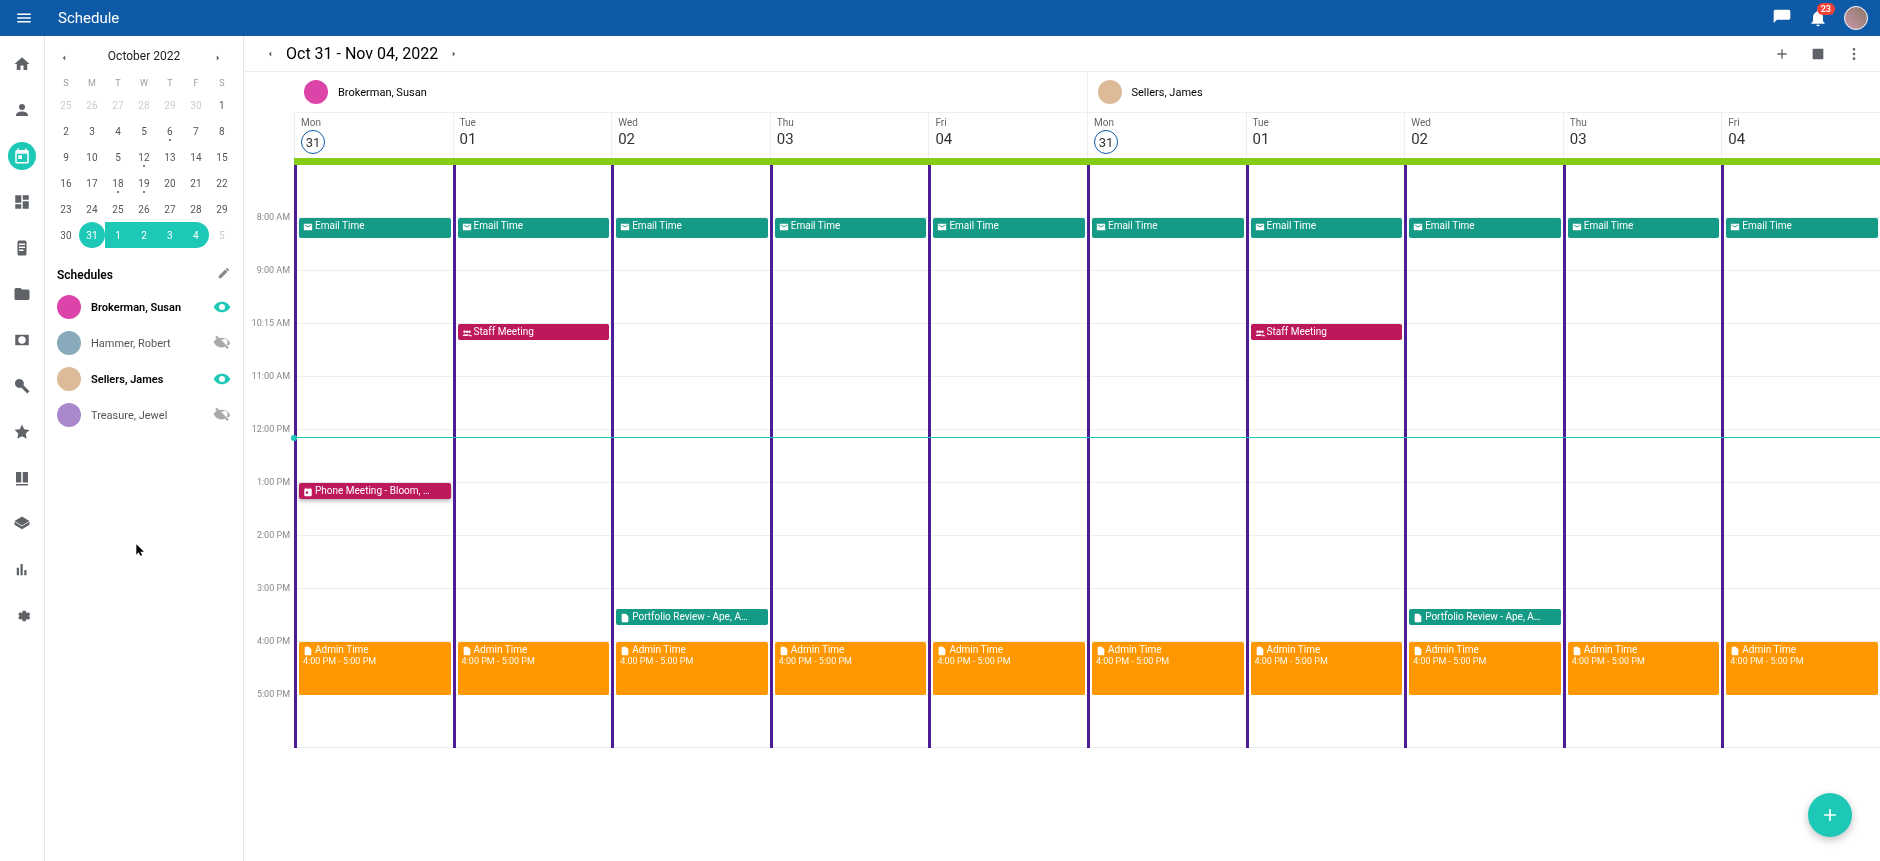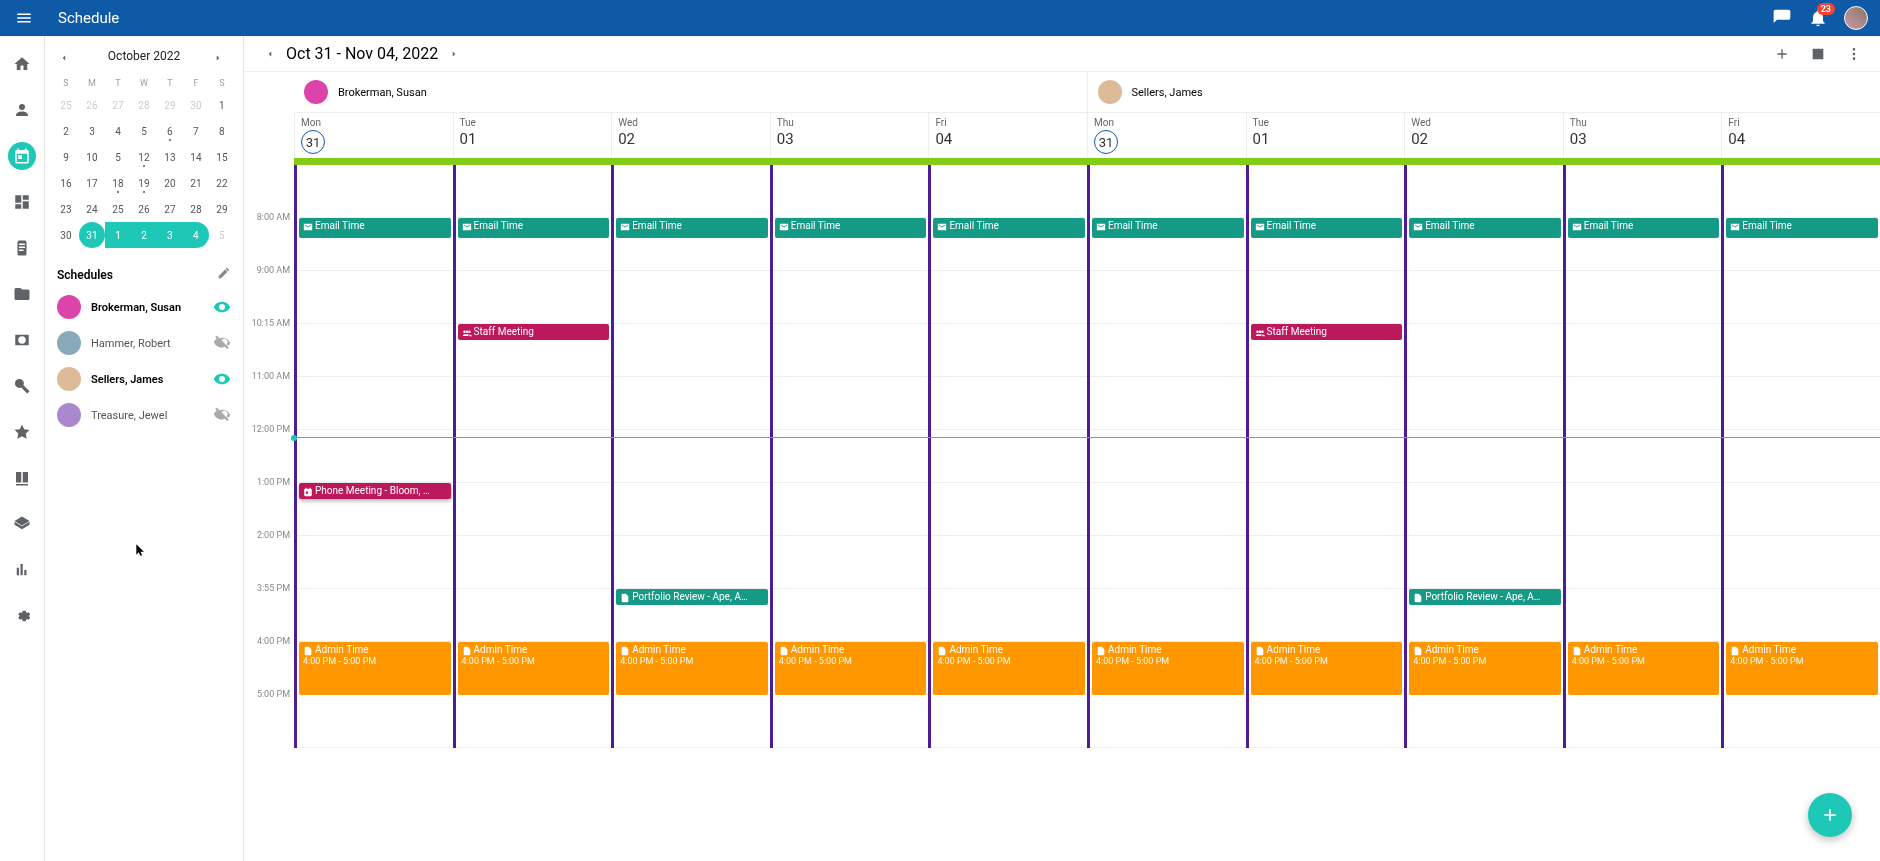--- a/index.html
+++ b/index.html
@@ -77,21 +77,21 @@
 .grid { display:flex; position:relative;}
 .time-col { width:50px; }
 .time-slot { height:53px; text-align:right; font-size:9px; color:#888; padding-right:4px; position:relative; top:-6px;}
 .cells { flex:1; display:flex; position:relative;}
 .day-cell { flex:1; border-left:3px solid #4c1d95; position:relative;}
 .hour-line { height:53px; border-bottom:1px solid #eee;}
 
 .event { position:absolute; left:2px; right:2px; border-radius:2px; color:#fff; font-size:10px; padding:2px 4px; overflow:hidden; white-space:nowrap; text-overflow:ellipsis;}
 .ev-email { background:#159a86;}
 .ev-blue { background:#be185d;}
-.ev-teal { background:#159a86;}
+.ev-teal { background:#159a86;margin-top:20px;}
 .ev-orange { background:#ff9800;}
 .ev-inner-icon{ display:inline-block; width:10px; vertical-align:middle; margin-right:2px;}
 .ev-inner-icon svg{ fill:#fff; width:10px;height:10px; vertical-align:middle;}
 .ev-sub { font-size:9px; opacity:.95;}
 
 .now-line { position:absolute; left:0; right:0; border-top:1px solid #1ec8b6; }
 .now-dot { position:absolute; width:6px; height:6px; border-radius:50%; background:#1ec8b6; left:-3px; top:-3px;}
 
 .fab { position:fixed; right:28px; bottom:24px; width:44px;height:44px;border-radius:50%; background:#1ec8b6; display:flex;align-items:center;justify-content:center; box-shadow:0 3px 8px rgba(0,0,0,.25); cursor:pointer;}
 .fab svg{ fill:#fff; width:20px;height:20px;}
@@ -400,21 +400,21 @@
       <div class="grid">
         <div class="time-col" id="time-col">
             <div class="time-slot"></div>
             <div class="time-slot">8:00 AM</div>
             <div class="time-slot">9:00 AM</div>
             <div class="time-slot">10:15 AM</div>
             <div class="time-slot">11:00 AM</div>
             <div class="time-slot">12:00 PM</div>
             <div class="time-slot">1:00 PM</div>
             <div class="time-slot">2:00 PM</div>
-            <div class="time-slot">3:55 PM</div>
+            <div class="time-slot">3:00 PM</div>
             <div class="time-slot">4:00 PM</div>
             <div class="time-slot">5:00 PM</div>
           </div>
         <div class="cells" id="cells">
             <div class="day-cell">
               <div class="hour-line"></div>
               <div class="hour-line"></div>
               <div class="hour-line"></div>
               <div class="hour-line"></div>
               <div class="hour-line"></div>

